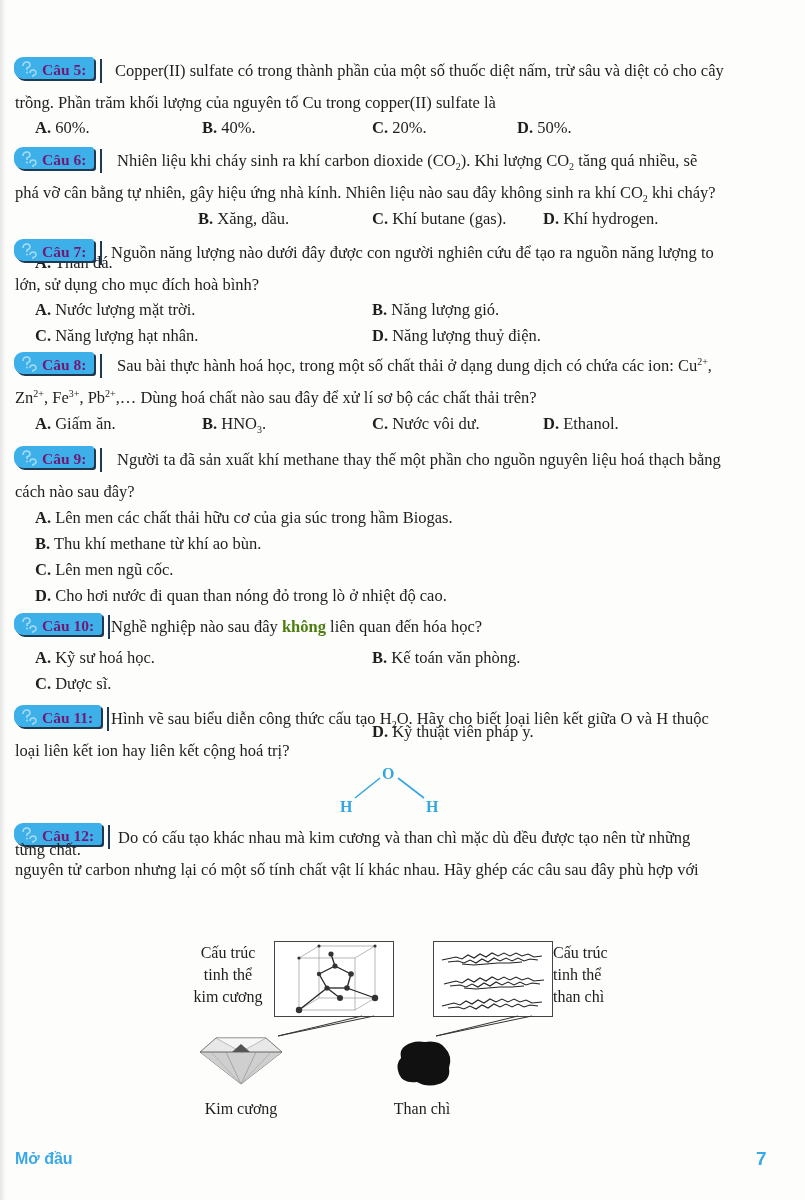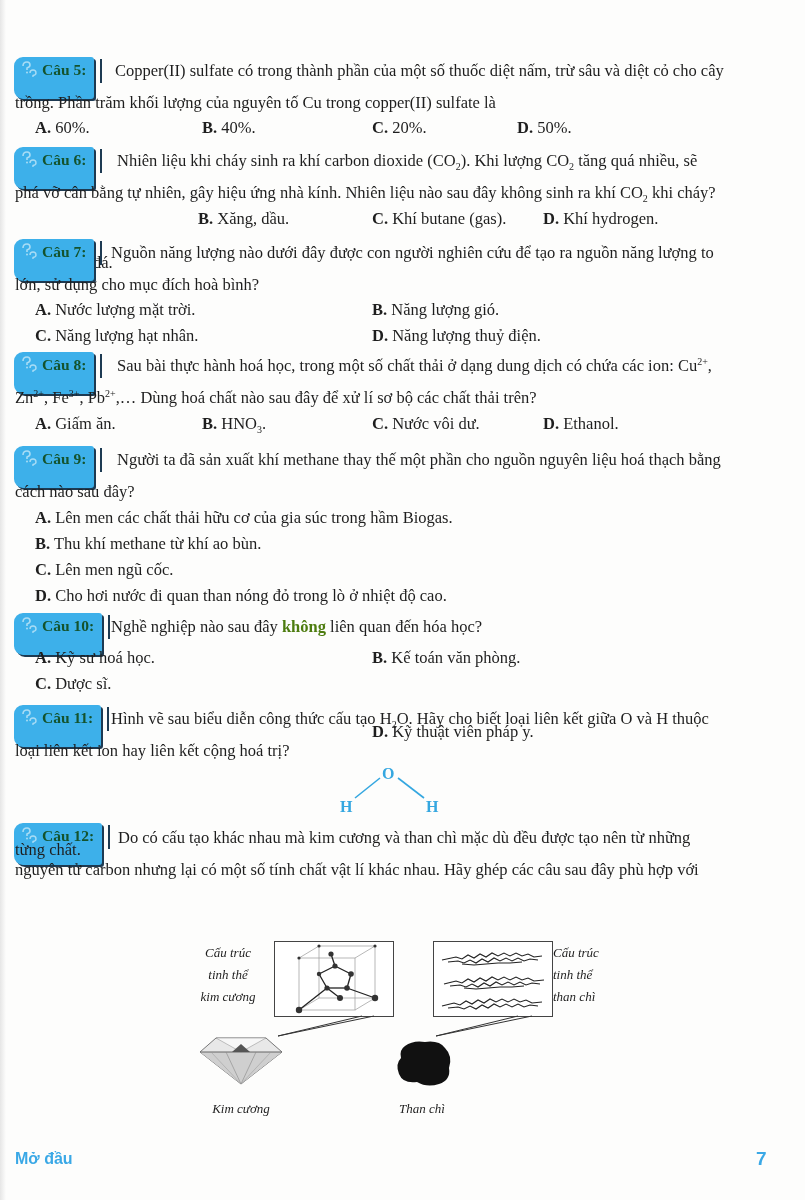--- a/index.html
+++ b/index.html
@@ -9,42 +9,42 @@
     font-family: "Liberation Serif", "DejaVu Serif", serif;
     color: #1e1e1e;
     position: relative;
   }
   .page { position: absolute; left: 0; top: 0; width: 805px; height: 1200px; }
   .edge { position: absolute; left: 0; top: 0; width: 6px; height: 1200px; background: linear-gradient(to right, #e6e6e6, #fdfdfc); }
 
   .q { position: absolute; left: 0; width: 805px; }
   .qline { position: absolute; font-size: 16.5px; line-height: 20px; white-space: nowrap; }
   .badge {
-    position: absolute; left: 14px; height: 42px;
+    position: absolute; left: 14px; height: 22px;
     background: #3db0ea;
     border-radius: 9px 3px 3px 9px;
     box-shadow: 2px 2px 0 #1d3a52;
-    color: #14532d; font-weight: bold; font-size: 15.5px;
+    color: #701a75; font-weight: bold; font-size: 15.5px;
     line-height: 26px; padding-left: 28px; padding-right: 8px;
   }
   .badge .bar {
     position: absolute; right: -8px; top: 2px; width: 2px; height: 24px; background: #1d3a52;
   }
   .badge .qicon {
     position: absolute; left: 5px; top: 3px; width: 20px; height: 20px;
   }
   .opt { position: absolute; font-size: 16.5px; line-height: 20px; white-space: nowrap; }
   .opt b { font-weight: bold; }
   sub, sup { font-size: 10px; line-height: 0; }
   .kw { color: #4d7c0f; font-weight: bold; }
 
   .mol { position: absolute; left: 330px; top: 762px; width: 120px; height: 60px; }
   .mol span { position: absolute; color: #35a7e0; font-weight: bold; font-size: 16px; }
 
-  .fig-label { position: absolute; font-size: 13px; line-height: 22px; text-align: center; font-style: italic; }
+  .fig-label { position: absolute; font-size: 16px; line-height: 22px; text-align: center; }
   .fig-box { position: absolute; border: 1.5px solid #444; background: #fff; }
 
   .footer-left { position: absolute; left: 15px; top: 1150px; font-family: "Liberation Sans", "DejaVu Sans", sans-serif; font-weight: bold; color: #3aa8e6; font-size: 16px; }
   .footer-right { position: absolute; left: 756px; top: 1148px; font-family: "Liberation Sans", "DejaVu Sans", sans-serif; font-weight: bold; color: #3aa8e6; font-size: 19px; }
 </style>
 </head>
 <body>
 
 <div class="page">
   <div class="edge"></div>

